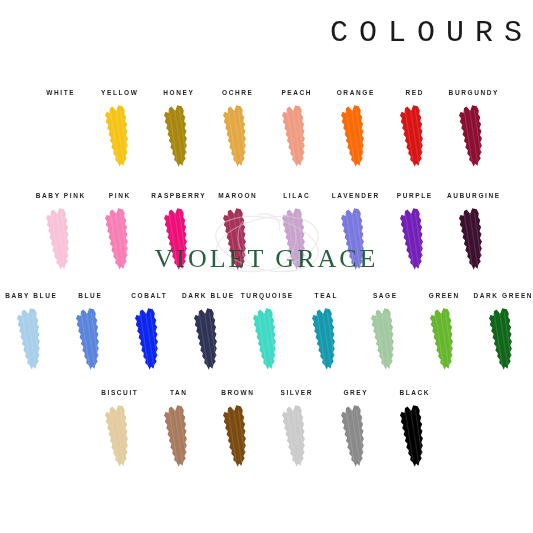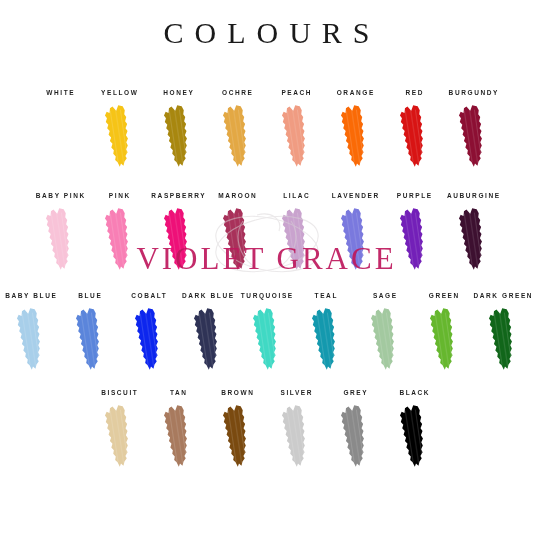--- a/index.html
+++ b/index.html
@@ -22,22 +22,22 @@
     background: #ffffff;
     overflow: hidden;
   }
 
   
   .title {
     position: absolute;
     top: 16px;
     left: 0;
     width: 533px;
-    text-align: center;
-    font-family: Liberation Serif, serif;
+    text-align: right;
+    font-family: Liberation Mono, monospace;
     font-size: 30px;
     font-weight: 300;
     letter-spacing: 11px;
     text-indent: 11px;
     color: #1a1a1a;
     line-height: 34px;
     white-space: nowrap;
   }
 
   
@@ -45,23 +45,23 @@
     position: absolute;
     top: 243px;
     left: 0;
     width: 533px;
     text-align: center;
     pointer-events: none;
     z-index: 5;
   }
   .watermark-text {
     font-family: "Liberation Serif", serif;
-    font-size: 31px;
+    font-size: 26px;
     letter-spacing: 3px;
-    color: #be185d;
+    color: #14532d;
     opacity: 0.92;
     line-height: 32px;
     white-space: nowrap;
   }
   .watermark-mark {
     position: absolute;
     top: -42px;
     left: 50%;
     margin-left: -62px;
     width: 124px;

